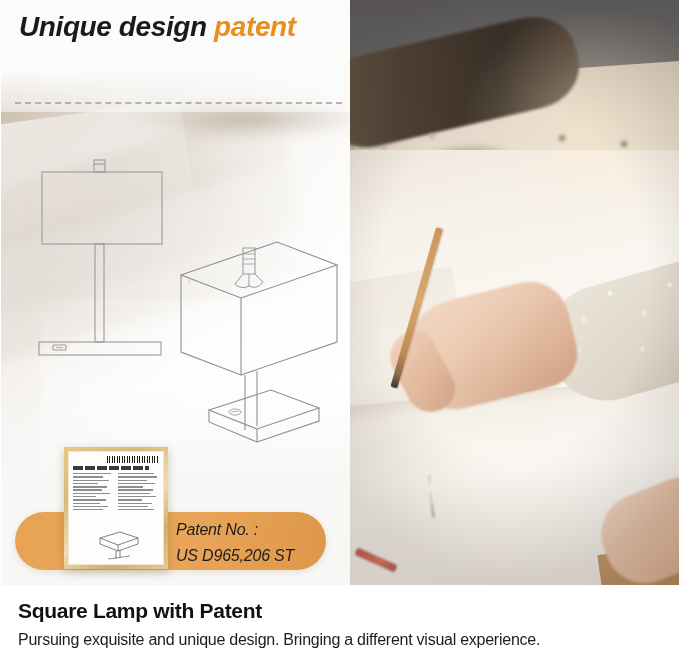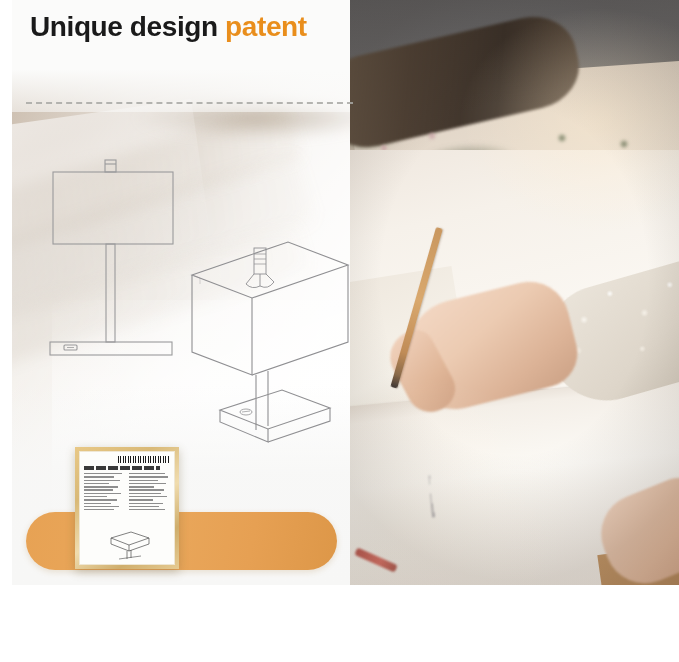--- a/index.html
+++ b/index.html
@@ -28,25 +28,26 @@
     position: absolute;
     left: 0; top: 0;
     width: 679px;
     height: 585px;
     overflow: hidden;
   }
 
   
   .left-panel {
     position: absolute;
-    left: 12px; top: 0;
+    left: 1px; top: 0;
     width: 350px;
     height: 585px;
     overflow: hidden;
     background: #f2f2f0;
+    font-style: italic;
   }
   
   .lp-photo-wash {
     position: absolute;
     inset: 0;
     background:
       linear-gradient(118deg,
         rgba(255,255,255,0.00) 0%,
         rgba(255,255,255,0.55) 26%,
         rgba(255,255,255,0.88) 52%,
@@ -603,20 +604,24 @@
             <polyline points="10,8 10,14 28,21 28,15"></polyline>
             <polyline points="28,21 48,14 48,8"></polyline>
             <line x1="26" y1="21" x2="26" y2="29"></line>
             <line x1="30" y1="20" x2="30" y2="28"></line>
             <line x1="18" y1="29" x2="40" y2="26" stroke-width="0.6"></line>
           </svg>
         </div>
       </div>
 
       <div class="badge"></div>
+      <div class="badge-text">
+        <span class="l1">Patent No. :</span>
+        <span class="l2">US D965,206 ST</span>
+      </div>
     </div>
 
     <div class="right-panel">
       <div class="ph-wall"></div>
       <div class="ph-desk"></div>
       <div class="ph-foliage"></div>
       <div class="ph-sleeve-dark"></div>
       <div class="ph-blooms"></div>
       <div class="ph-berries"></div>
       <div class="ph-paper"></div>
@@ -632,14 +637,18 @@
       <div class="ph-thumb"></div>
       <div class="ph-pencil"></div>
       <div class="ph-board"></div>
       <div class="ph-hand2"></div>
       <div class="ph-red-pencil"></div>
       <div class="ph-warmlight"></div>
       <div class="ph-vignette"></div>
     </div>
   </div>
 
+  <div class="caption">
+    <h2 class="cap-title">Square Lamp with Patent</h2>
+    <p class="cap-sub">Pursuing exquisite and unique design. Bringing a different visual experience.</p>
+  </div>
 
 </div>
 
 </body></html>

